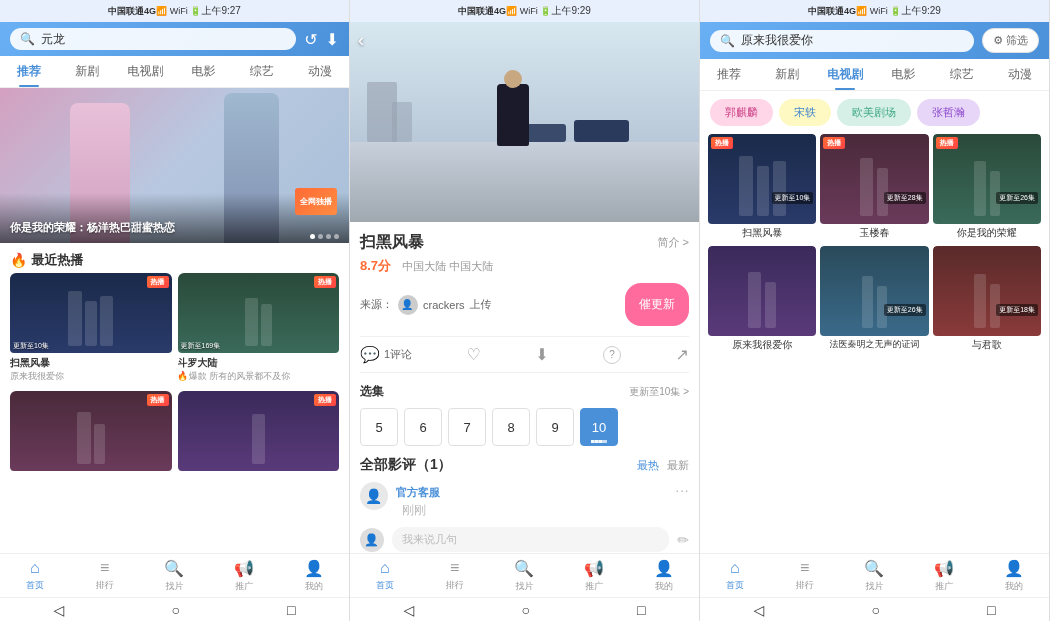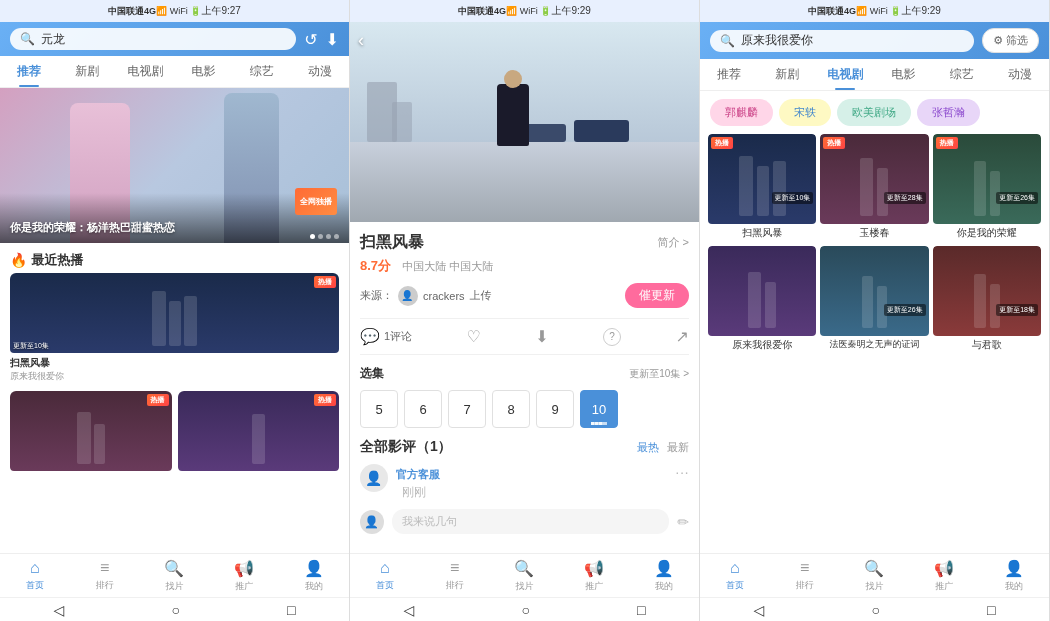--- a/index.html
+++ b/index.html
@@ -355,21 +355,21 @@
       align-items: center;
       justify-content: center;
       font-size: 10px;
       color: #888;
     }
     .update-btn {
       background: #ff6b9d;
       color: #fff;
       border: none;
       border-radius: 16px;
-      padding: 4px 14px;
+      padding: 13px 14px;
       font-size: 12px;
       cursor: pointer;
       font-family: Liberation Serif, serif;
     }
     .action-row {
       display: flex;
       align-items: center;
       justify-content: space-between;
       border-top: 1px solid #f0f0f0;
       border-bottom: 1px solid #f0f0f0;
@@ -678,20 +678,36 @@
               </div>
             </div>
             <div class="card-badge">热播</div>
             <div class="card-update">更新至10集</div>
           </div>
         </div>
         <div class="card-title">扫黑风暴</div>
         <div class="card-desc">原来我很爱你</div>
       </div>
 
+      <div class="card">
+        <div class="card-thumb">
+          <div class="card-thumb-img poster-color-3" style="height:80px;border-radius:4px;position:relative;">
+            <div class="poster-figures" style="height:80px;">
+              <div style="display:flex;gap:3px;align-items:flex-end;padding-bottom:3px;">
+                <div class="fig" style="width:13px;height:48px;"></div>
+                <div class="fig" style="width:11px;height:42px;"></div>
+              </div>
+            </div>
+            <div class="card-badge">热播</div>
+            <div class="card-update">更新至169集</div>
+          </div>
+        </div>
+        <div class="card-title">斗罗大陆</div>
+        <div class="card-desc">🔥爆款 所有的风景都不及你</div>
+      </div>
     </div>
 
     <div class="card-grid">
       <div class="card">
         <div class="card-thumb">
           <div class="card-thumb-img poster-color-2" style="height:80px;border-radius:4px;position:relative;">
             <div class="poster-figures" style="height:80px;">
               <div style="display:flex;gap:3px;align-items:flex-end;padding-bottom:3px;">
                 <div class="fig" style="width:14px;height:52px;"></div>
                 <div class="fig" style="width:11px;height:40px;"></div>

